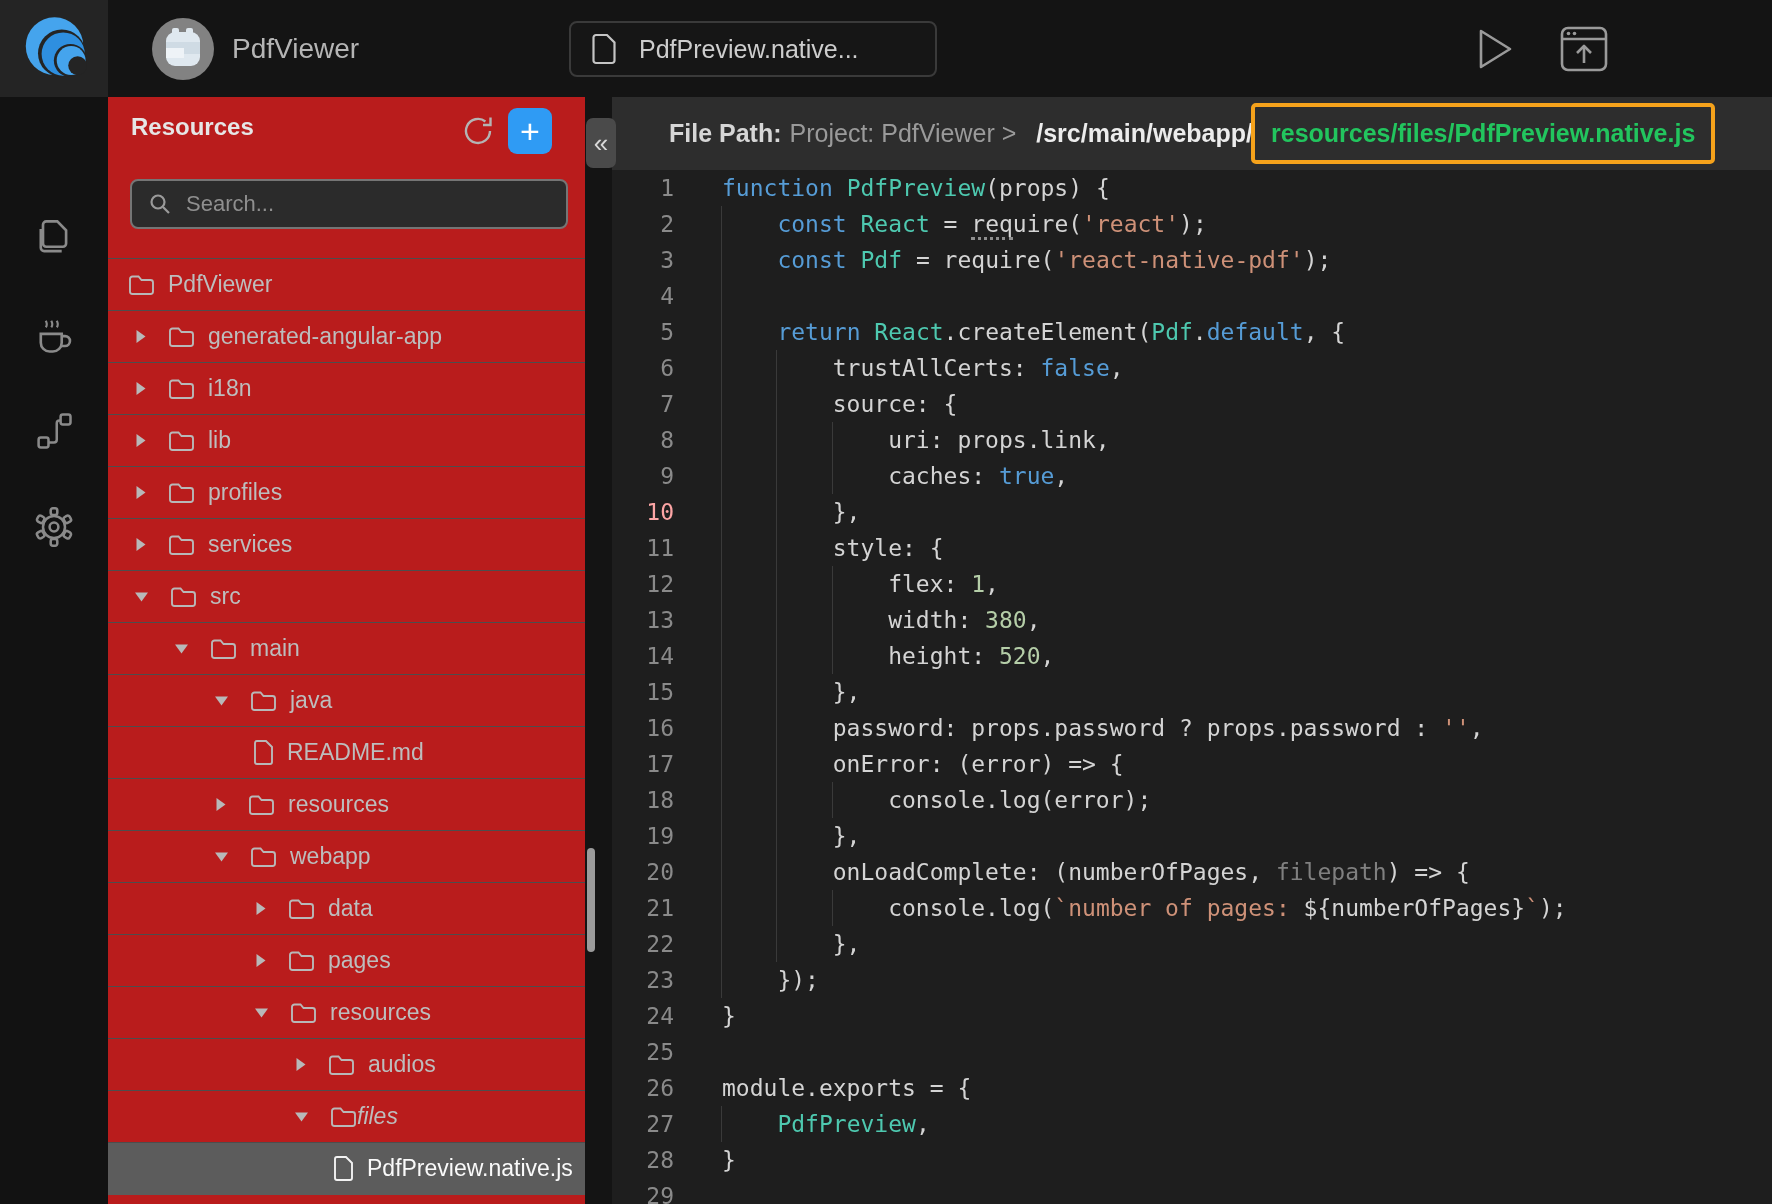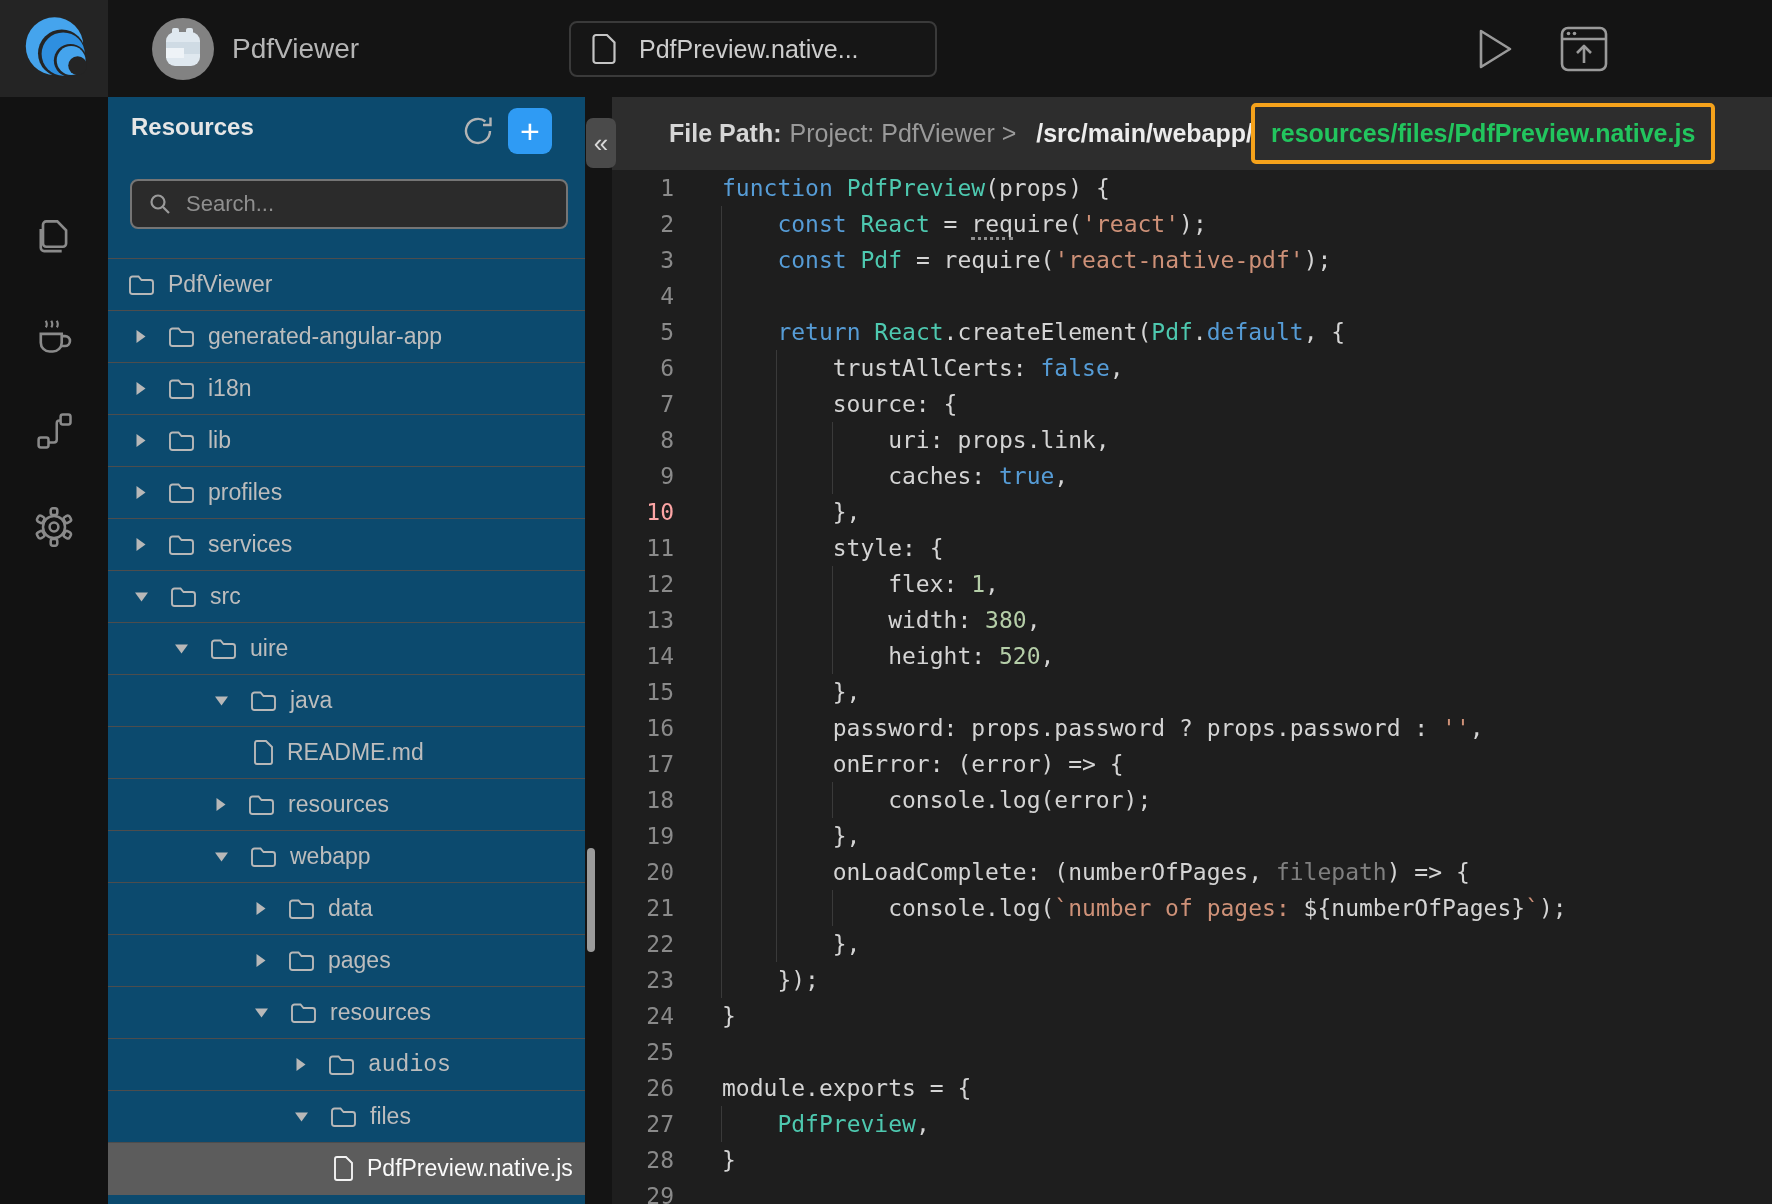--- a/index.html
+++ b/index.html
@@ -18,21 +18,21 @@
        border-radius:8px;box-sizing:border-box;display:flex;align-items:center;background:#161616;cursor:pointer;}
   .tab svg{margin-left:20px;}
   .tab-label{margin-left:22px;font-size:25px;color:#cdcdcd;white-space:nowrap;}
   .top-ico{position:absolute;cursor:pointer;}
 
   
   .rail{position:absolute;left:0;top:97px;width:108px;height:1107px;background:#121212;}
   .rail-ico{position:absolute;left:32px;width:44px;height:44px;cursor:pointer;}
 
   
-  .explorer{position:absolute;left:108px;top:97px;width:477px;height:1107px;background:#0c4a6e;overflow:hidden;}
+  .explorer{position:absolute;left:108px;top:97px;width:477px;height:1107px;background:#b91c1c;overflow:hidden;}
   .exp-title{position:absolute;left:23px;top:16px;font-size:24px;font-weight:600;color:#e6e6e6;}
   .refresh-btn{position:absolute;left:352px;top:15px;width:38px;height:38px;cursor:pointer;}
   .plus-btn{position:absolute;left:400px;top:11px;width:44px;height:46px;border-radius:9px;
             display:flex;align-items:center;justify-content:center;
             font-size:34px;font-weight:300;color:#fff;cursor:pointer;}
   .search-box{position:absolute;left:22px;top:82px;width:438px;height:50px;box-sizing:border-box;
               border:2px solid #757575;border-radius:8px;background:#2b2b2b;display:flex;align-items:center;}
   .search-box svg{margin-left:16px;flex:0 0 auto;}
   .search-box input{flex:1;margin-left:12px;margin-right:10px;background:transparent;border:none;outline:none;
                     font-size:22px;color:#d0d0d0;font-family:"Liberation Sans",sans-serif;}
@@ -252,21 +252,21 @@
           <span style="margin-left:65px;display:flex">
             <svg width="17" height="15" viewBox="0 0 17 15">
               <path d="M2 3.5 h13 L8.5 12.5 Z" fill="#b8b8b8"></path>
             </svg>
           </span>
           <span style="margin-left:20px;display:flex">
             <svg width="27" height="22" viewBox="0 0 27 22">
               <path d="M2 5 a2.5 2.5 0 0 1 2.5 -2.5 h6 l3 3.5 h9 a2.5 2.5 0 0 1 2.5 2.5 v9 a2.5 2.5 0 0 1 -2.5 2.5 h-18 a2.5 2.5 0 0 1 -2.5 -2.5 z" fill="none" stroke="#b8b8b8" stroke-width="1.9"></path>
             </svg>
           </span>
-          <span style="margin-left: 13px;">uire</span>
+          <span style="margin-left: 13px;">main</span>
         </div>
         <div class="trow">
           <span style="margin-left:105px;display:flex">
             <svg width="17" height="15" viewBox="0 0 17 15">
               <path d="M2 3.5 h13 L8.5 12.5 Z" fill="#b8b8b8"></path>
             </svg>
           </span>
           <span style="margin-left:20px;display:flex">
             <svg width="27" height="22" viewBox="0 0 27 22">
               <path d="M2 5 a2.5 2.5 0 0 1 2.5 -2.5 h6 l3 3.5 h9 a2.5 2.5 0 0 1 2.5 2.5 v9 a2.5 2.5 0 0 1 -2.5 2.5 h-18 a2.5 2.5 0 0 1 -2.5 -2.5 z" fill="none" stroke="#b8b8b8" stroke-width="1.9"></path>
@@ -351,34 +351,34 @@
           <span style="margin-left:185px;display:flex">
             <svg width="15" height="17" viewBox="0 0 15 17">
               <path d="M3.5 2 L12.5 8.5 L3.5 15 Z" fill="#b8b8b8"></path>
             </svg>
           </span>
           <span style="margin-left:20px;display:flex">
             <svg width="27" height="22" viewBox="0 0 27 22">
               <path d="M2 5 a2.5 2.5 0 0 1 2.5 -2.5 h6 l3 3.5 h9 a2.5 2.5 0 0 1 2.5 2.5 v9 a2.5 2.5 0 0 1 -2.5 2.5 h-18 a2.5 2.5 0 0 1 -2.5 -2.5 z" fill="none" stroke="#b8b8b8" stroke-width="1.9"></path>
             </svg>
           </span>
-          <span style="margin-left: 13px; font-family: Liberation Mono, monospace;">audios</span>
+          <span style="margin-left: 13px;">audios</span>
         </div>
         <div class="trow">
           <span style="margin-left:185px;display:flex">
             <svg width="17" height="15" viewBox="0 0 17 15">
               <path d="M2 3.5 h13 L8.5 12.5 Z" fill="#b8b8b8"></path>
             </svg>
           </span>
           <span style="margin-left:20px;display:flex">
             <svg width="27" height="22" viewBox="0 0 27 22">
               <path d="M2 5 a2.5 2.5 0 0 1 2.5 -2.5 h6 l3 3.5 h9 a2.5 2.5 0 0 1 2.5 2.5 v9 a2.5 2.5 0 0 1 -2.5 2.5 h-18 a2.5 2.5 0 0 1 -2.5 -2.5 z" fill="none" stroke="#b8b8b8" stroke-width="1.9"></path>
             </svg>
           </span>
-          <span style="margin-left: 13px;">files</span>
+          <span style=" font-style: italic;">files</span>
         </div>
         <div class="trow sel" style="background: rgb(92, 92, 92);">
           <span style="margin-left:225px;display:flex">
             <svg width="21" height="27" viewBox="0 0 21 27">
               <path d="M2 4 a2 2 0 0 1 2 -2 h9 l6 6 v15 a2 2 0 0 1 -2 2 h-13 a2 2 0 0 1 -2 -2 z" fill="none" stroke="#f2f2f2" stroke-width="1.9"></path>
             </svg>
           </span>
           <span style="margin-left: 13px;">PdfPreview.native.js</span>
         </div>
         <div class="trow">

